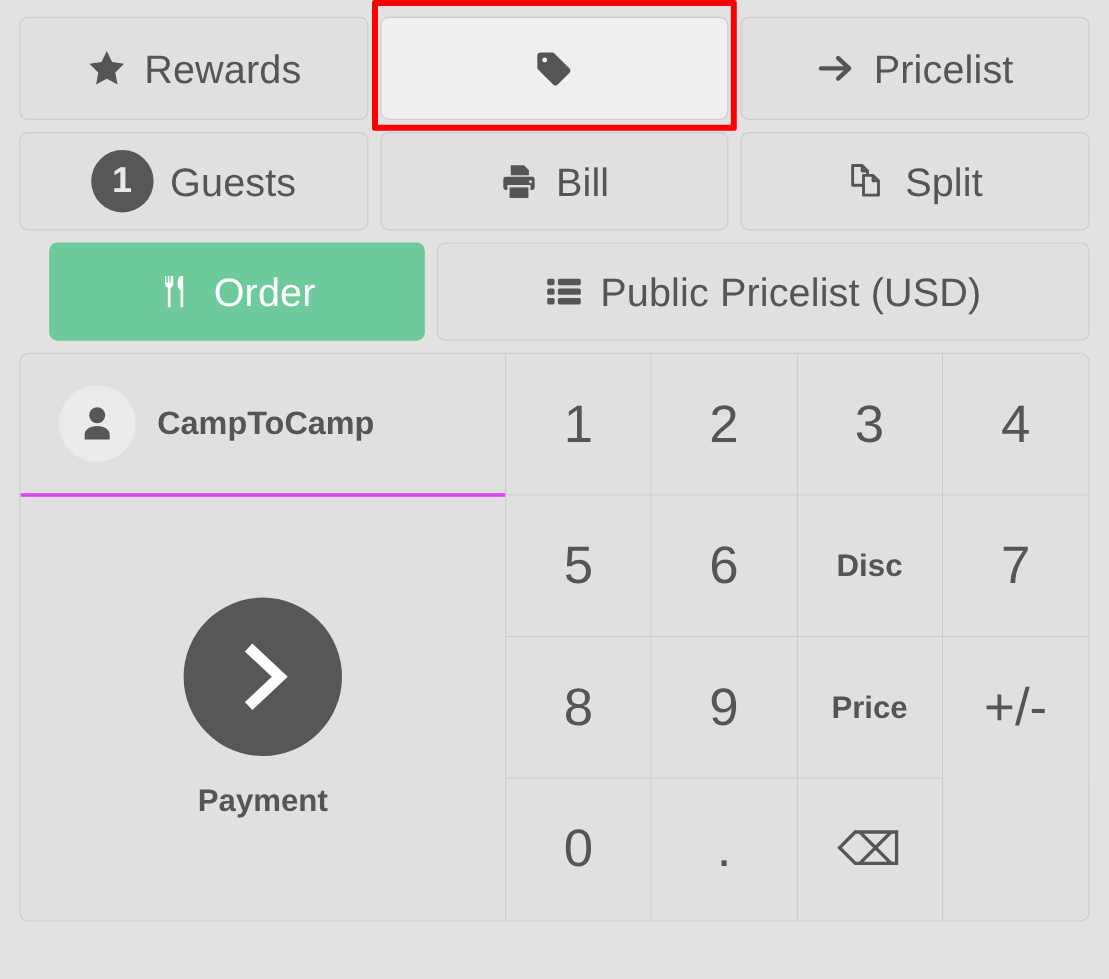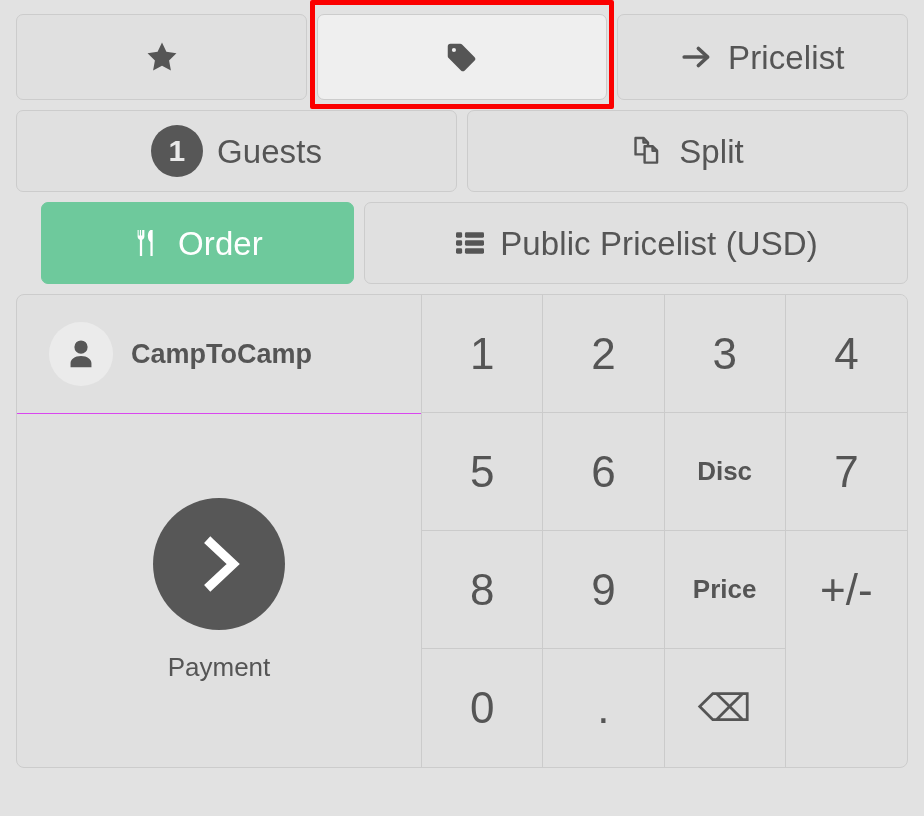--- a/index.html
+++ b/index.html
@@ -115,21 +115,21 @@
 
   .left-col {
     flex: 0 0 405px;
     display: flex;
     flex-direction: column;
     border-right: 1px solid #cbcbcb;
   }
 
   .customer-cell {
     height: 119px;
-    border-bottom: 1px solid #d946ef;
+    border-bottom: 3px solid #d946ef;
     display: flex;
     align-items: center;
     gap: 18px;
     padding-left: 32px;
     color: #555555;
     font-size: 27px;
     font-weight: 700;
     user-select: none;
   }
 
@@ -158,21 +158,21 @@
     border-radius: 50%;
     background: #575757;
     display: flex;
     align-items: center;
     justify-content: center;
   }
 
   .pay-label {
     color: #555555;
     font-size: 26px;
-    font-weight: 400;
+    font-weight: 700;
   }
 
   
   .numpad {
     flex: 1 1 auto;
     display: grid;
     grid-template-columns: repeat(4, 1fr);
     grid-template-rows: repeat(4, 1fr);
   }
 
@@ -206,20 +206,21 @@
 <div class="pos-root">
 
   <div class="btn-row row-1">
 
     <div class="action-btn">
       <span class="icon">
         <svg width="34" height="34" viewBox="0 0 24 24" fill="#555555">
           <path d="M12 1.8l3.1 6.5 7.1 1-5.2 5.1 1.3 7.1L12 18.1 5.7 21.5 7 14.4 1.8 9.3l7.1-1z"></path>
         </svg>
       </span>
+      <span class="lbl">Rewards</span>
     </div>
 
     <div class="hl-wrap">
       <div class="action-btn is-hover">
         <span class="icon">
           <svg width="33" height="33" viewBox="0 0 24 24" fill="#555555">
             <path d="M21.4 11.6l-9-9A2 2 0 0 0 11 2H4a2 2 0 0 0-2 2v7a2 2 0 0 0 .6 1.4l9 9a2 2 0 0 0 2.8 0l7-7a2 2 0 0 0 0-2.8zM6.5 8A1.5 1.5 0 1 1 8 6.5 1.5 1.5 0 0 1 6.5 8z"></path>
           </svg>
         </span>
       </div>
@@ -236,20 +237,30 @@
     </div>
   </div>
 
   <div class="btn-row row-2">
 
     <div class="action-btn">
       <span class="badge-circle">1</span>
       <span class="lbl">Guests</span>
     </div>
 
+    <div class="action-btn">
+      <span class="icon">
+        <svg width="33" height="33" viewBox="0 0 24 24" fill="#555555">
+          <path d="M7 2h8l3 3v3H7z"></path>
+          <path d="M4 9h16a1.5 1.5 0 0 1 1.5 1.5v5A1.5 1.5 0 0 1 20 17h-1v-3H5v3H4a1.5 1.5 0 0 1-1.5-1.5v-5A1.5 1.5 0 0 1 4 9zm15 2.1a.9.9 0 1 0 .9.9.9.9 0 0 0-.9-.9z"></path>
+          <rect x="6.3" y="15.4" width="11.4" height="6.4"></rect>
+        </svg>
+      </span>
+      <span class="lbl">Bill</span>
+    </div>
 
     <div class="action-btn">
       <span class="icon">
         <svg width="34" height="34" viewBox="0 0 24 24" fill="none" stroke="#555555" stroke-width="1.7" stroke-linejoin="round">
           <path d="M3.2 2.8h5.6l3.2 3.2v8.4H3.2z"></path>
           <path d="M8.8 2.8v3.2H12"></path>
           <path d="M9.6 8.6h5.6l3.2 3.2v8.4H9.6z" fill="#e0e0e0"></path>
           <path d="M15.2 8.6v3.2h3.2"></path>
         </svg>
       </span>

